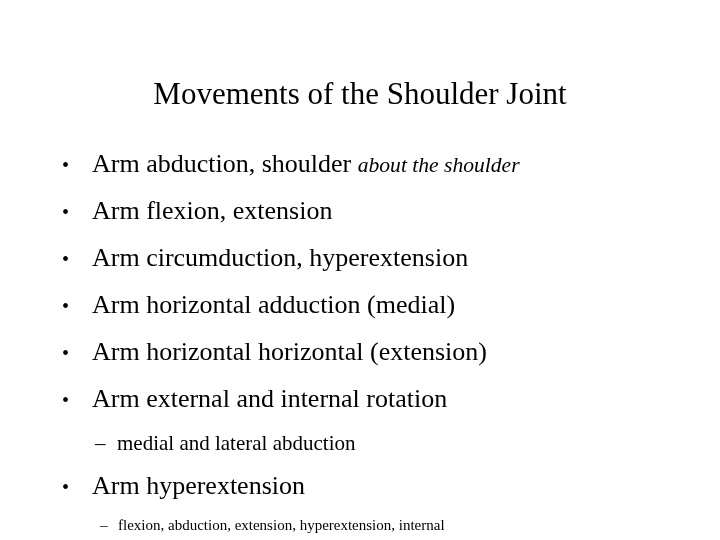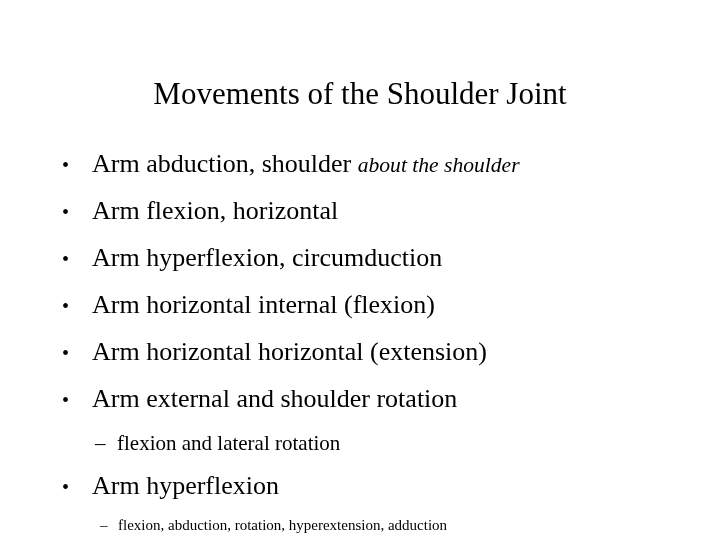--- a/index.html
+++ b/index.html
@@ -113,52 +113,52 @@
 
   <div id="body-list">
 
     <div class="bullet-row lvl1">
       <span class="marker">•</span>
       <span class="btext"><span>Arm abduction, shoulder </span><span class="emph">about the shoulder</span></span>
     </div>
 
     <div class="bullet-row lvl1">
       <span class="marker">•</span>
-      <span class="btext">Arm flexion, horizontal</span>
+      <span class="btext">Arm flexion, extension</span>
     </div>
 
     <div class="bullet-row lvl1">
       <span class="marker">•</span>
-      <span class="btext">Arm hyperflexion, circumduction</span>
+      <span class="btext">Arm circumduction, hyperextension</span>
     </div>
 
     <div class="bullet-row lvl1">
       <span class="marker">•</span>
-      <span class="btext">Arm horizontal internal (flexion)</span>
+      <span class="btext">Arm horizontal adduction (medial)</span>
     </div>
 
     <div class="bullet-row lvl1">
       <span class="marker">•</span>
       <span class="btext">Arm horizontal horizontal (extension)</span>
     </div>
 
     <div class="bullet-row lvl1">
       <span class="marker">•</span>
-      <span class="btext">Arm external and shoulder rotation</span>
+      <span class="btext">Arm external and internal rotation</span>
     </div>
 
     <div class="bullet-row lvl2">
       <span class="marker">–</span>
-      <span class="btext">flexion and lateral rotation</span>
+      <span class="btext">medial and lateral abduction</span>
     </div>
 
     <div class="bullet-row lvl1">
       <span class="marker">•</span>
-      <span class="btext">Arm hyperflexion</span>
+      <span class="btext">Arm hyperextension</span>
     </div>
 
     <div class="bullet-row lvl2 small">
       <span class="marker">–</span>
-      <span class="btext">flexion, abduction, rotation, hyperextension, adduction</span>
+      <span class="btext">flexion, abduction, extension, hyperextension, internal</span>
     </div>
 
   </div>
 </div>
 
 </body></html>

